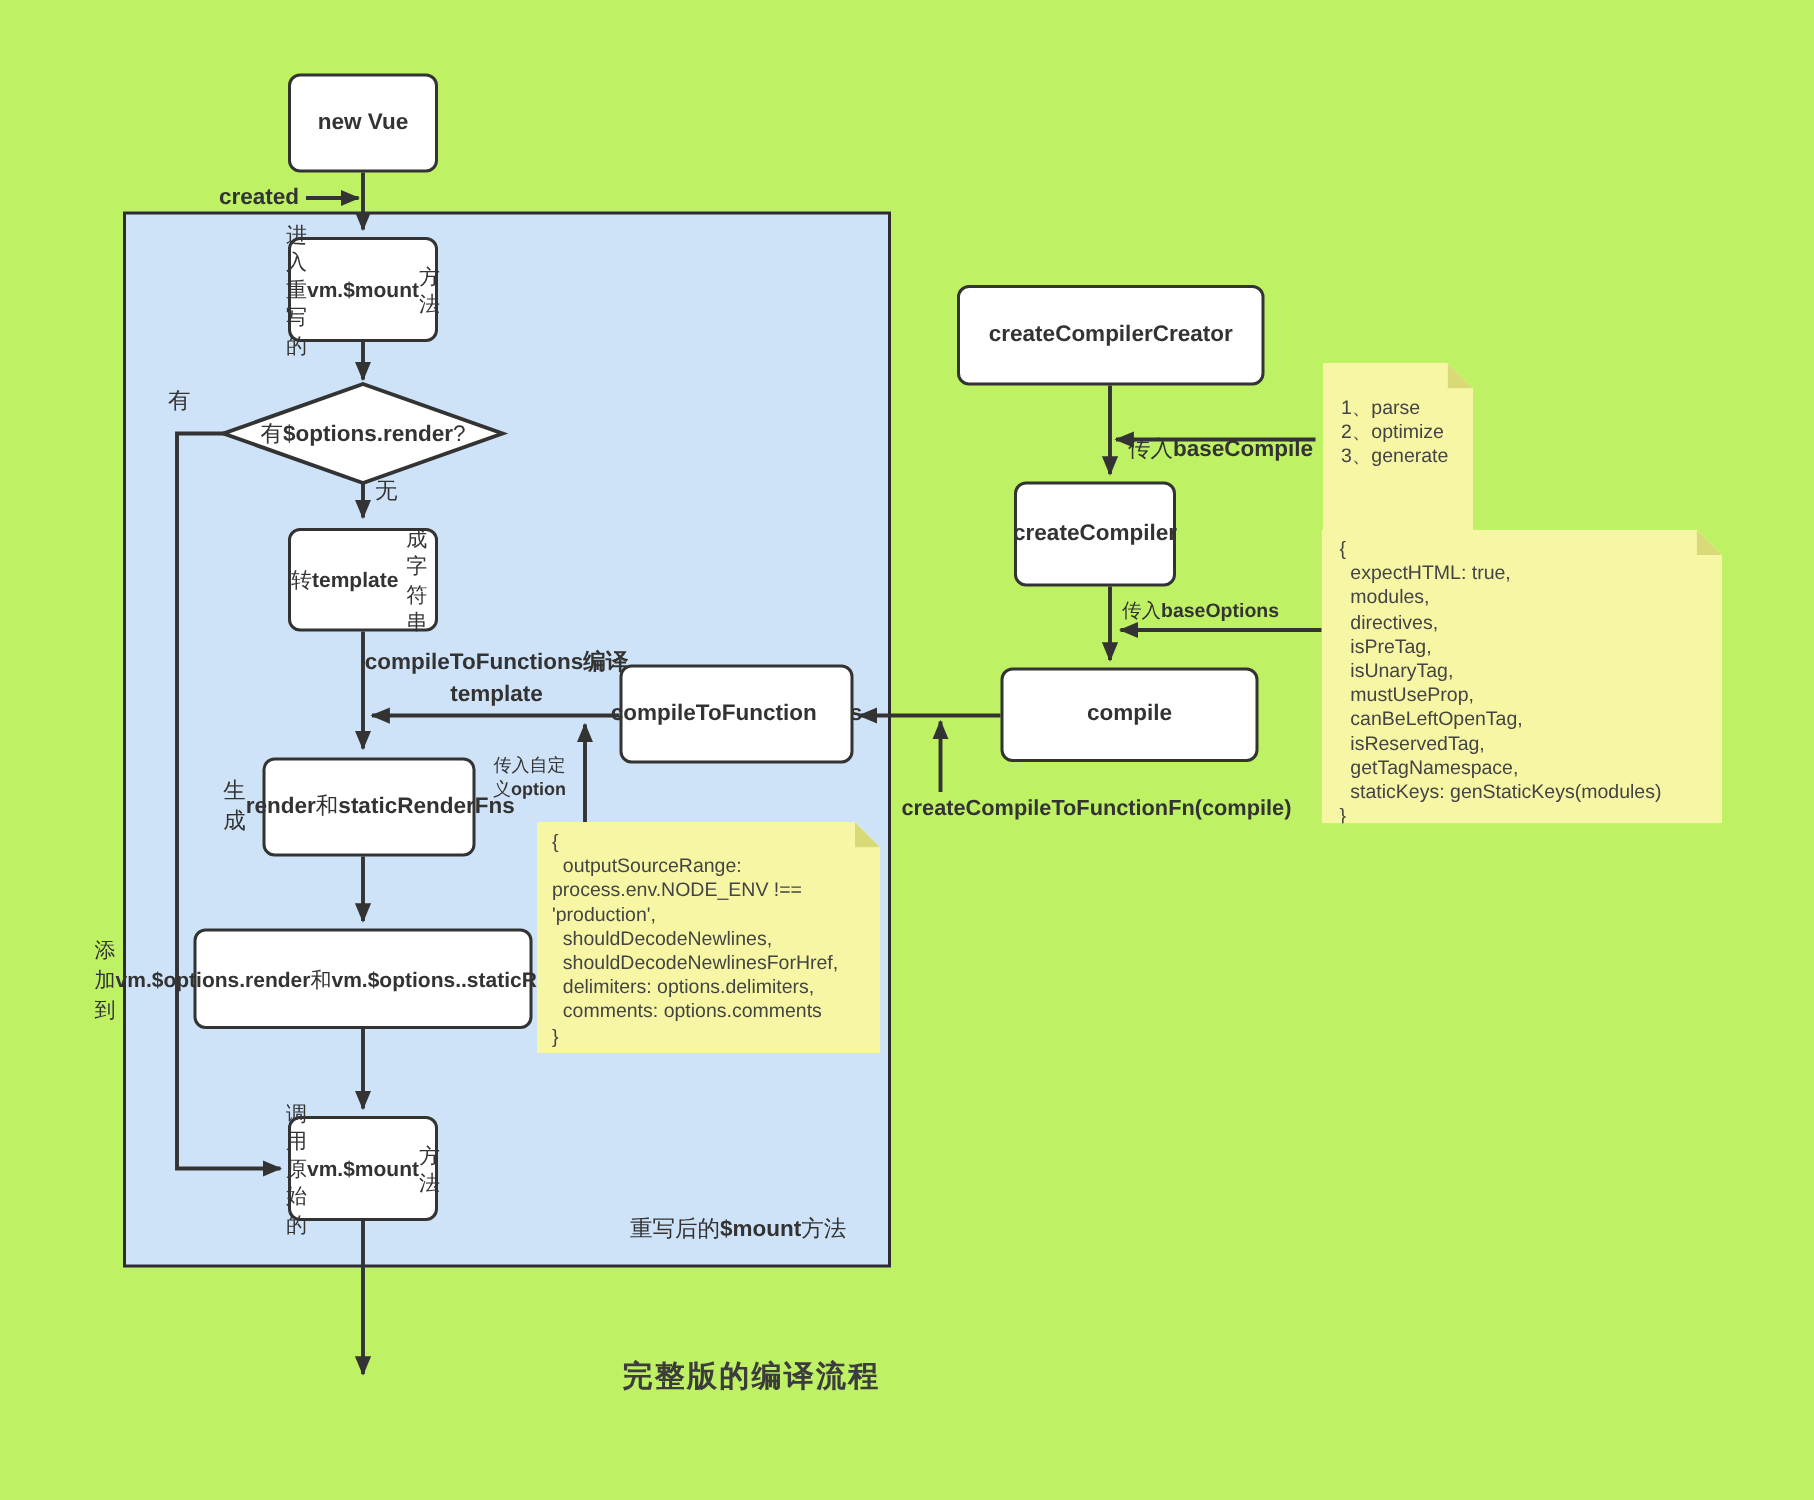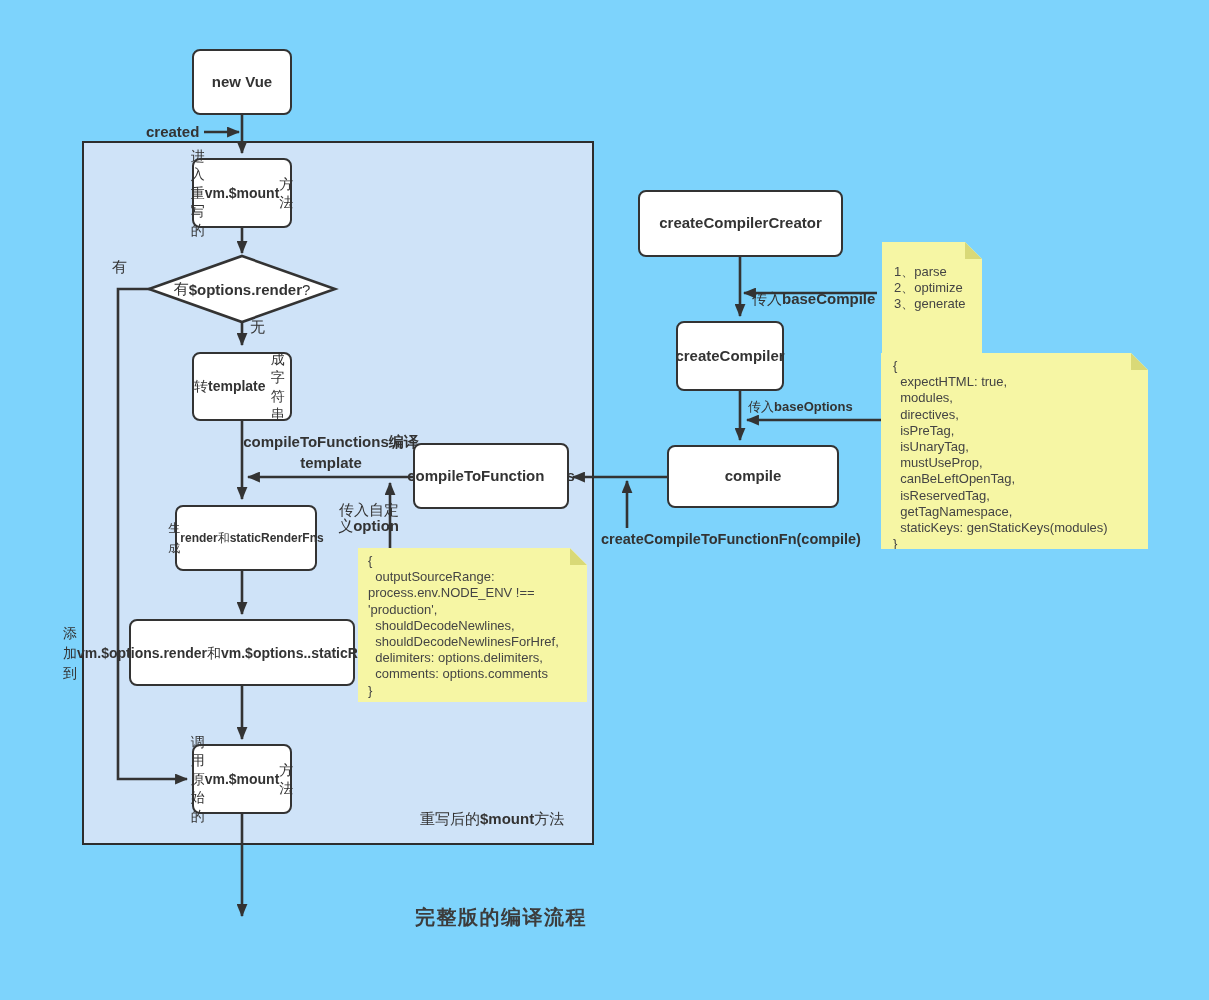--- a/index.html
+++ b/index.html
@@ -1,17 +1,17 @@
 <!DOCTYPE html>
 <html><head>
 <meta charset="utf-8">
 <style>
   html,body{margin:0;padding:0;background:#fff;}
   .canvas{
-    position:relative;width:1209px;height:1000px;background:#7dd3fc;overflow:hidden;
+    position:relative;width:1209px;height:1000px;background:#bef264;overflow:hidden;
     font-family:"Liberation Sans","DejaVu Sans",sans-serif;color:#333;
   }
   .region{
     position:absolute;left:82px;top:141px;width:512px;height:704px;
     background:#cfe3f8;border:2.5px solid #2d2d2d;box-sizing:border-box;z-index:0;
   }
   svg.wires{position:absolute;left:0;top:0;z-index:1;}
   .node{
     position:absolute;background:#ffffff;border:2.5px solid #333333;border-radius:8px;
     box-sizing:border-box;display:flex;align-items:center;justify-content:center;
@@ -93,21 +93,21 @@
       <span> ?</span>
     </div>
 
   <div class="node" style="left:192px;top:352px;width:100px;height:69px;">
       <span>转</span>
       <span class="b">template</span>
       <br>
       <span>成字符串</span>
     </div>
 
-  <div class="node" style="left:175px;top:505px;width:142px;height:66px;font-size:12px;line-height:20px;">
+  <div class="node" style="left:175px;top:505px;width:142px;height:66px;font-size:15px;line-height:20px;">
       <span>生成</span>
       <span class="b">render</span>
       <span>和</span>
       <br>
       <span class="b">staticRenderFn</span>
       <br>
       <span class="b">s</span>
     </div>
 
   <div class="node" style="left:129px;top:619px;width:226px;height:67px;font-size:14px;line-height:20px;">
@@ -147,21 +147,21 @@
     </div>
 
   <div class="lbl" style="left:146px;top:123px;font-size:15px;font-weight:700;">created</div>
 
   <div class="lbl" style="left:112px;top:258px;font-size:15px;">有</div>
 
   <div class="lbl" style="left:250px;top:318px;font-size:15px;">无</div>
 
   <div class="lbl center" style="left:243px;top:431px;width:176px;font-size:15px;line-height:21px;white-space:normal;"><span class="b">compileToFunctions编译</span><br><span class="b">template</span></div>
 
-  <div class="lbl center" style="left:331px;top:502px;width:68px;font-size:15px;line-height:16px;white-space:normal;text-align:right;"><span>传入自定</span><br><span>义</span><span class="b">option</span></div>
+  <div class="lbl center" style="left:319px;top:502px;width:68px;font-size:12px;line-height:16px;white-space:normal;"><span>传入自定</span><br><span>义</span><span class="b">option</span></div>
 
   <div class="lbl" style="left:601px;top:531px;font-size:14.5px;font-weight:700;">createCompileToFunctionFn(compile)</div>
 
   <div class="lbl" style="left:752px;top:270px;font-size:15px;margin-top:20px;"><span>传入</span><span class="b">baseCompile</span></div>
 
   <div class="lbl" style="left:748px;top:398px;font-size:13px;"><span>传入</span><span class="b">baseOptions</span></div>
 
   <div class="note" style="left:882px;top:242px;width:100px;height:115px;padding:22px 8px 8px 12px;">1、parse
 2、optimize
 3、generate</div>

